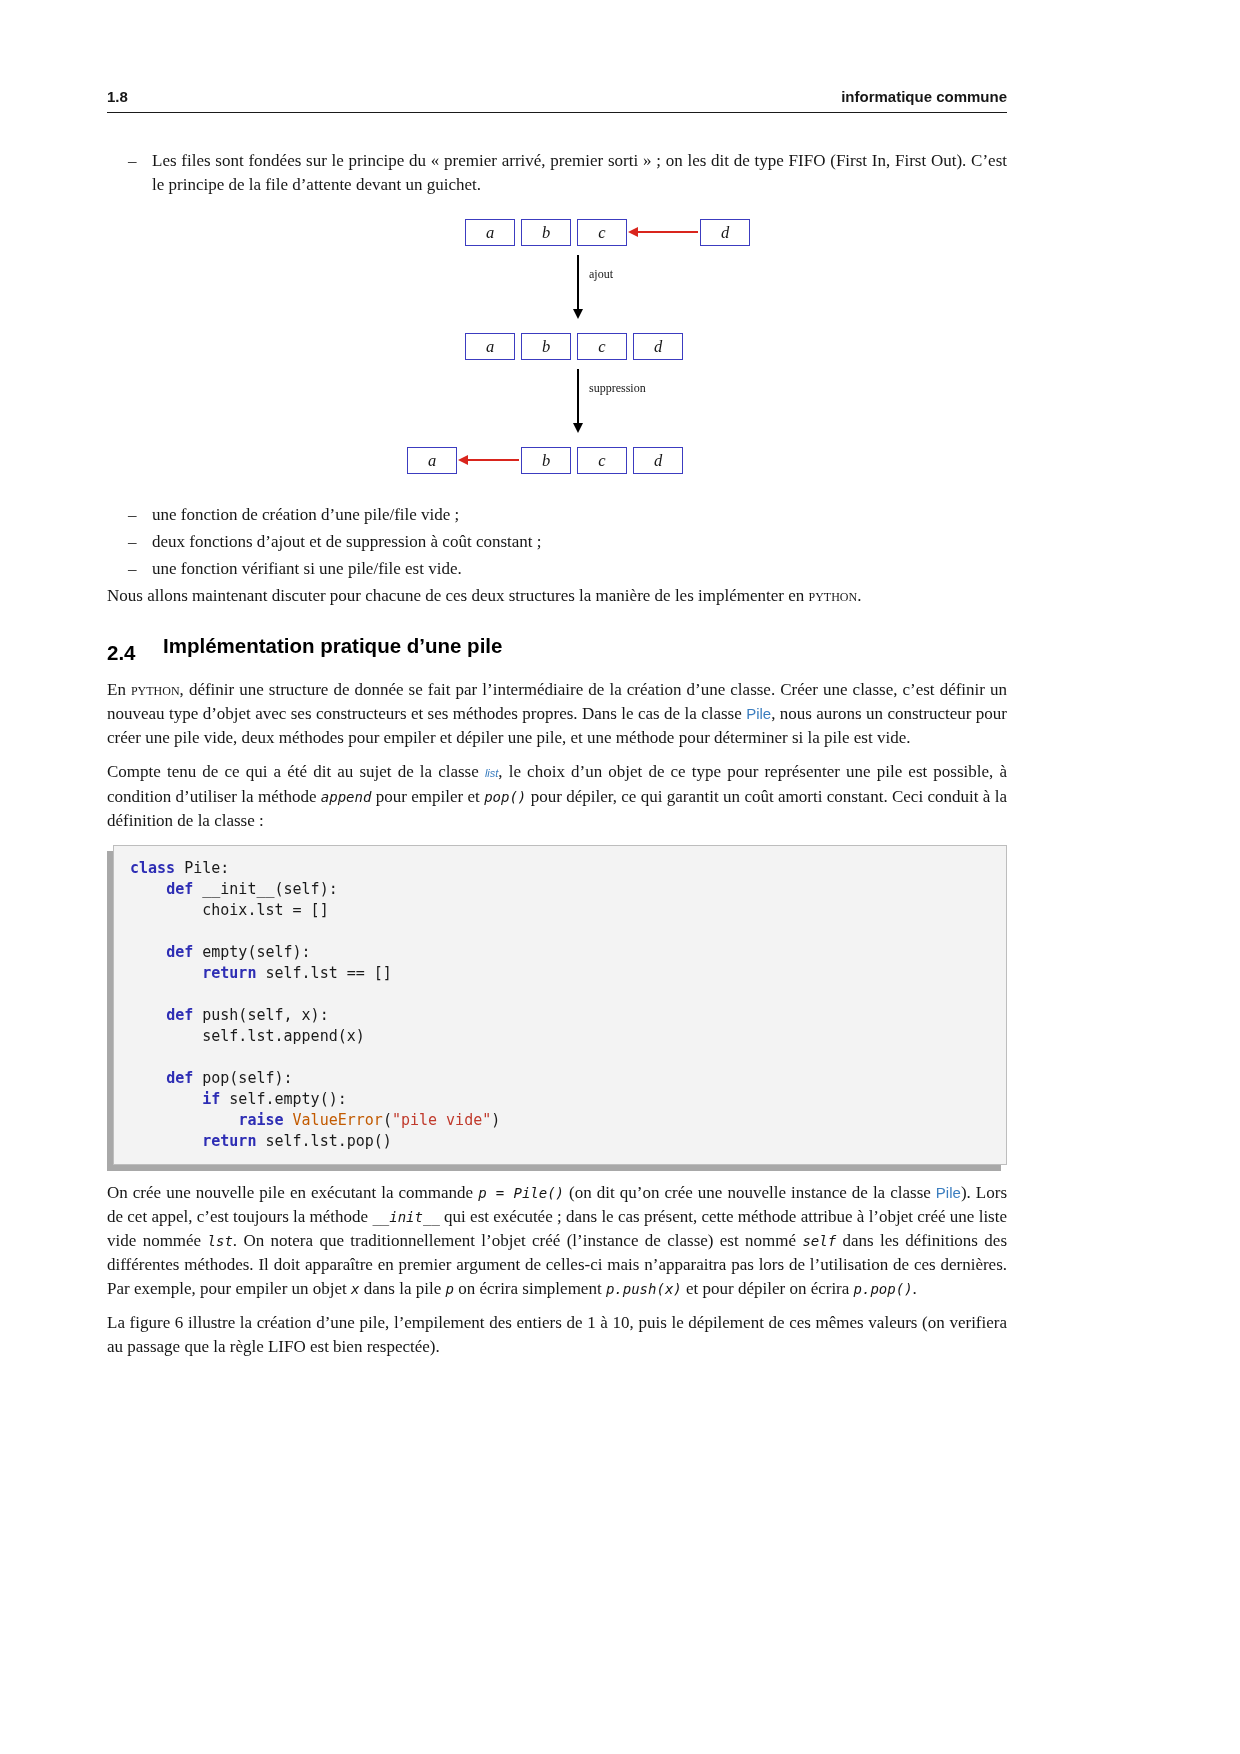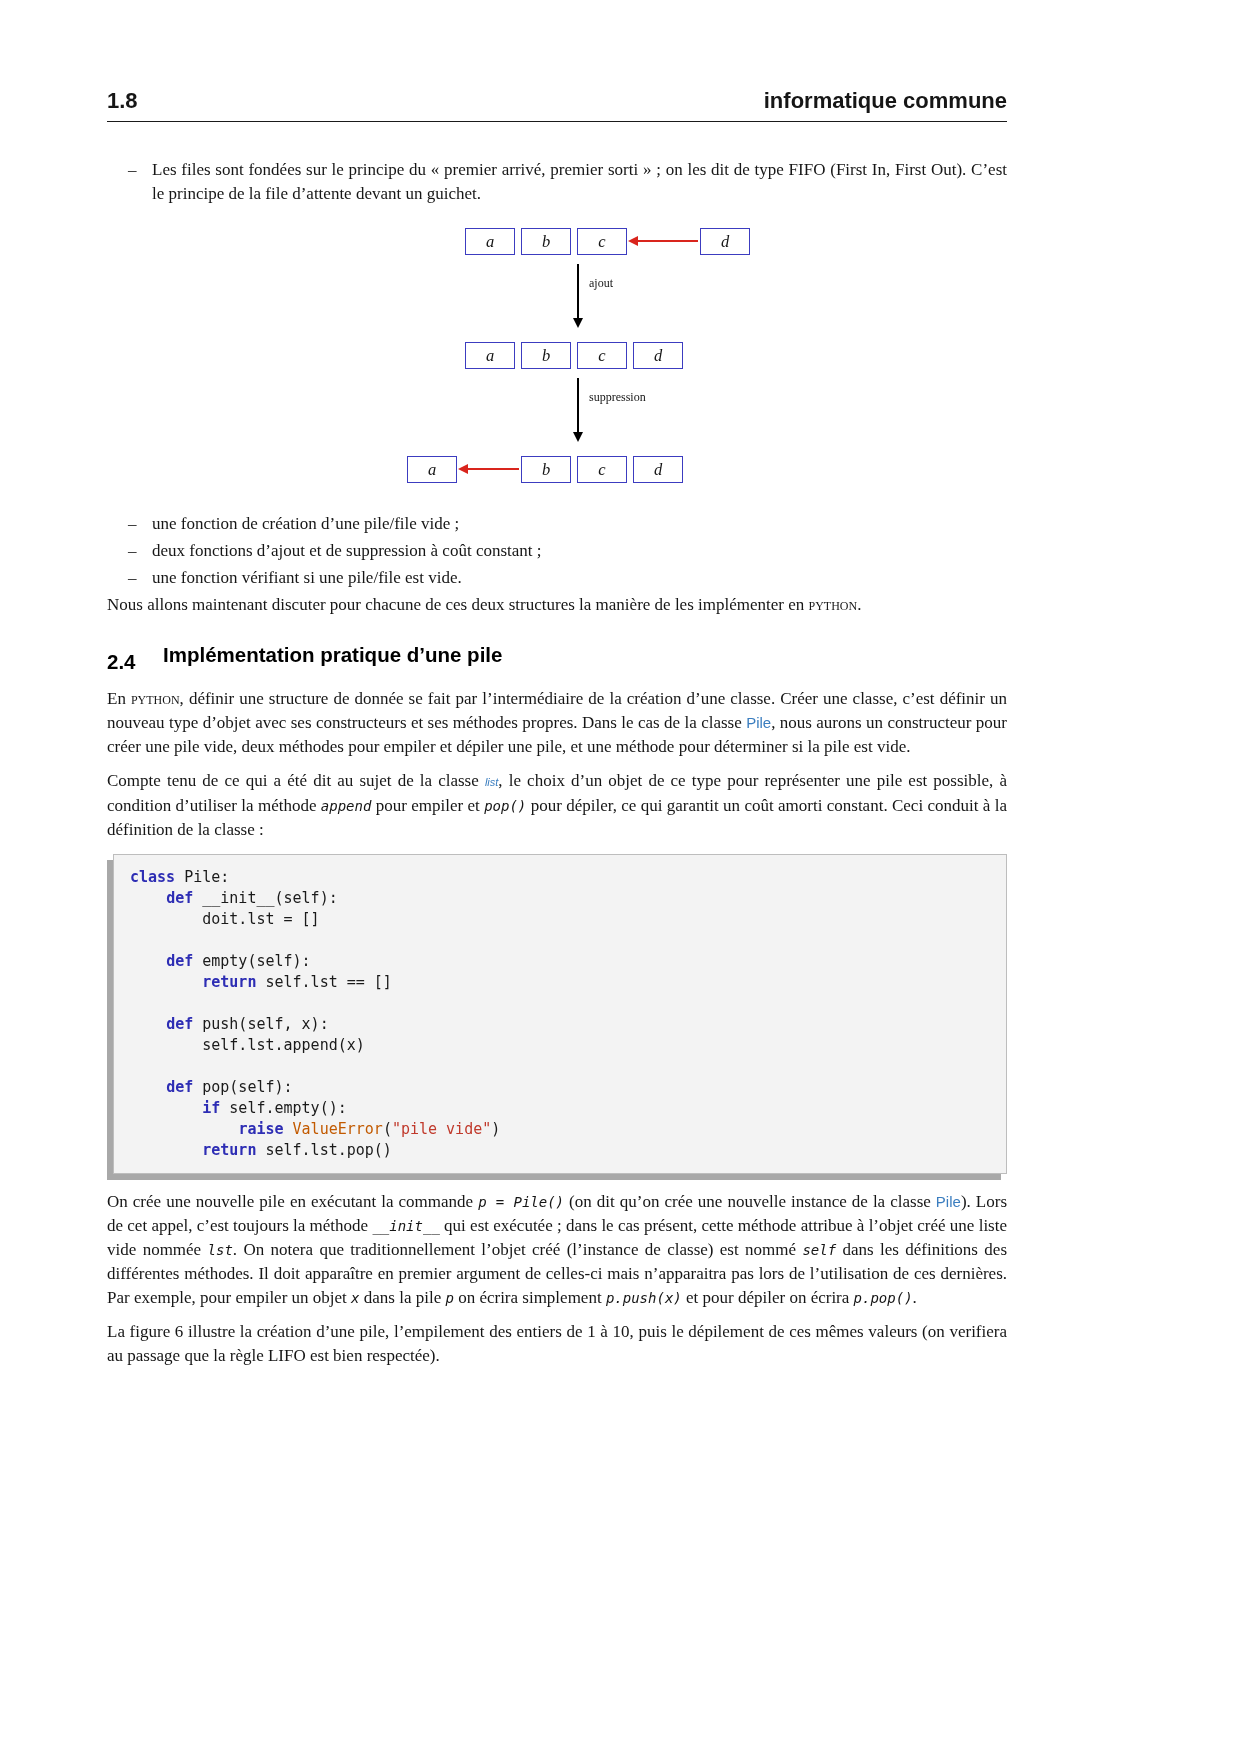--- a/index.html
+++ b/index.html
@@ -6,21 +6,21 @@
   html, body { background:#ffffff; }
   .page {
     width:1240px; height:1754px; background:#ffffff; position:relative;
     font-family:"Liberation Serif", serif; color:#161616; overflow:hidden;
   }
   .content { margin-left:107px; width:900px; padding-top:88px; }
 
   
   .pagehead {
     display:flex; justify-content:space-between; align-items:baseline;
-    font-family:"Liberation Sans", sans-serif; font-weight:bold; font-size:22px;
+    font-family:"Liberation Sans", sans-serif; font-weight:bold; font-size:15px;
     border-bottom:1.5px solid #1a1a1a; padding-bottom:7px;
   }
   .main { margin-top:36px; }
 
   
   .para { font-size:17px; line-height:24px; text-align:justify; margin-bottom:8px; }
   .li { display:flex; margin-left:21px; margin-bottom:3px; }
   .li .dash { width:24px; flex:none; }
   .li .li-body { flex:1; }
 
@@ -133,21 +133,21 @@
         <span class="h-num">2.4</span>
         <span>Implémentation pratique d’une pile</span>
       </div>
 
       <div class="para"><span class="seg-n">En </span><span class="seg-sc">python</span><span class="seg-n">, définir une structure de donnée se fait par l’intermédiaire de la création d’une </span><span class="seg-i">classe</span><span class="seg-n">. Créer une classe, c’est définir un nouveau type d’objet avec ses constructeurs et ses méthodes propres. Dans le cas de la classe </span><span class="seg-c">Pile</span><span class="seg-n">, nous aurons un constructeur pour créer une pile vide, deux méthodes pour empiler et dépiler une pile, et une méthode pour déterminer si la pile est vide.</span></div>
       <div class="para" style="margin-top:10px;"><span class="seg-n">Compte tenu de ce qui a été dit au sujet de la classe </span><span class="seg-ci">list</span><span class="seg-n">, le choix d’un objet de ce type pour représenter une pile est possible, à condition d’utiliser la méthode </span><span class="seg-m">append</span><span class="seg-n"> pour empiler et </span><span class="seg-m">pop()</span><span class="seg-n"> pour dépiler, ce qui garantit un coût amorti constant. Ceci conduit à la définition de la classe :</span></div>
 
       <div class="codeblock">
           <div class="code-line"><span class="tok-k">class</span><span class="tok-p"> Pile:</span></div>
           <div class="code-line"><span class="tok-p">    </span><span class="tok-k">def</span><span class="tok-p"> __init__(self):</span></div>
-          <div class="code-line"><span class="tok-p">        doit.lst = []</span></div>
+          <div class="code-line"><span class="tok-p">        choix.lst = []</span></div>
           <div class="code-line">&nbsp;</div>
           <div class="code-line"><span class="tok-p">    </span><span class="tok-k">def</span><span class="tok-p"> empty(self):</span></div>
           <div class="code-line"><span class="tok-p">        </span><span class="tok-k">return</span><span class="tok-p"> self.lst == []</span></div>
           <div class="code-line">&nbsp;</div>
           <div class="code-line"><span class="tok-p">    </span><span class="tok-k">def</span><span class="tok-p"> push(self, x):</span></div>
           <div class="code-line"><span class="tok-p">        self.lst.append(x)</span></div>
           <div class="code-line">&nbsp;</div>
           <div class="code-line"><span class="tok-p">    </span><span class="tok-k">def</span><span class="tok-p"> pop(self):</span></div>
           <div class="code-line"><span class="tok-p">        </span><span class="tok-k">if</span><span class="tok-p"> self.empty():</span></div>
           <div class="code-line"><span class="tok-p">            </span><span class="tok-k">raise</span><span class="tok-p"> </span><span class="tok-e">ValueError</span><span class="tok-p">(</span><span class="tok-s">"pile vide"</span><span class="tok-p">)</span></div>

